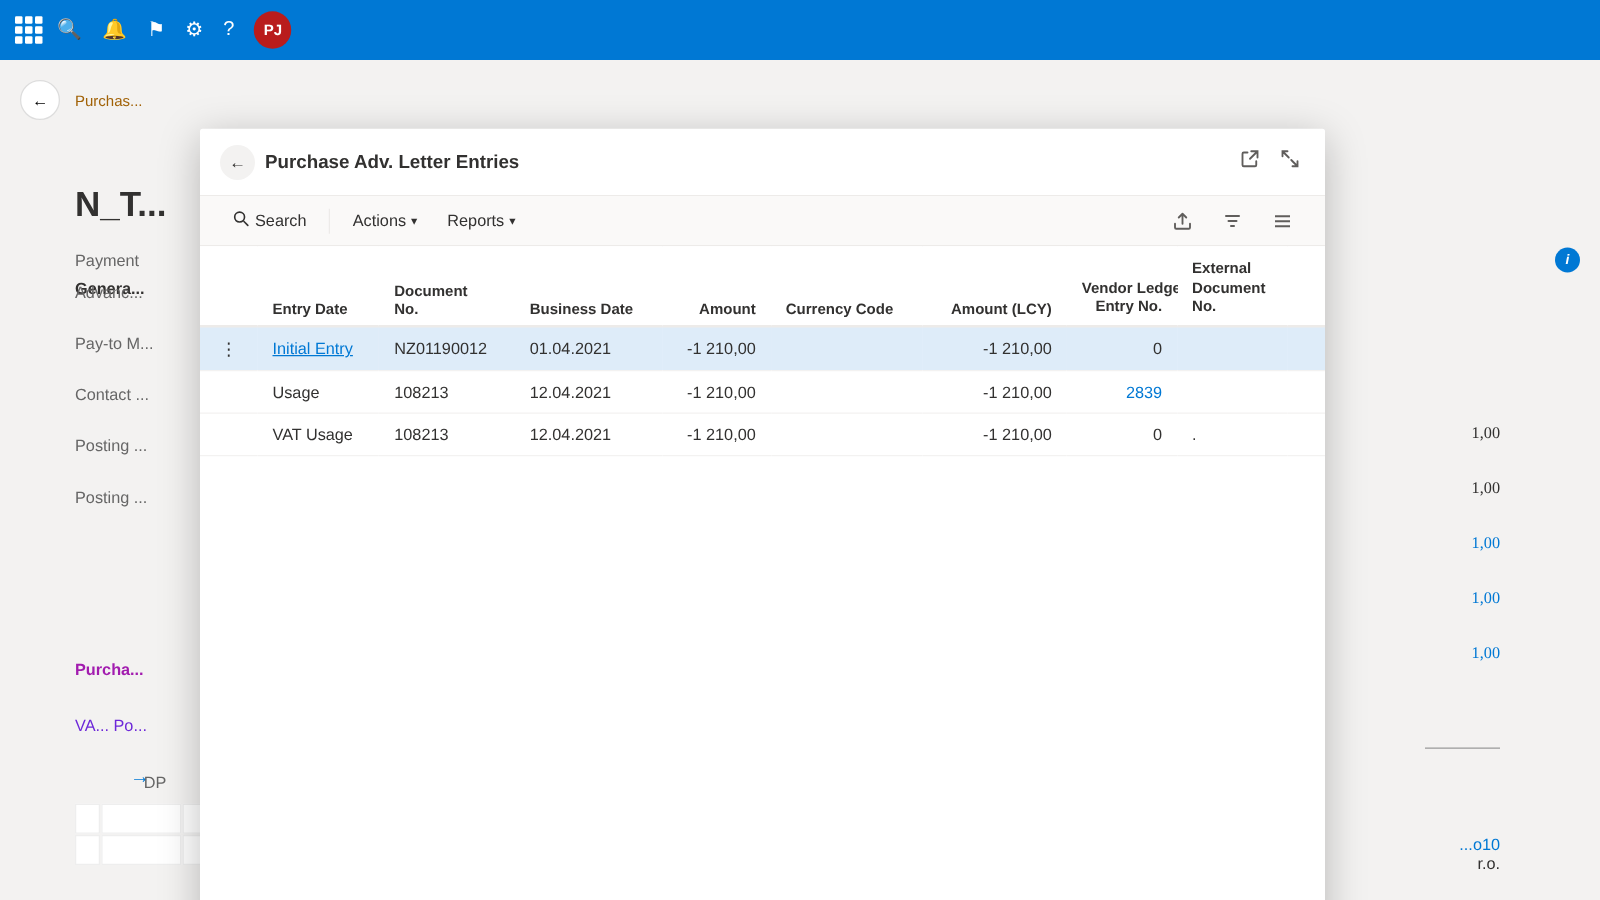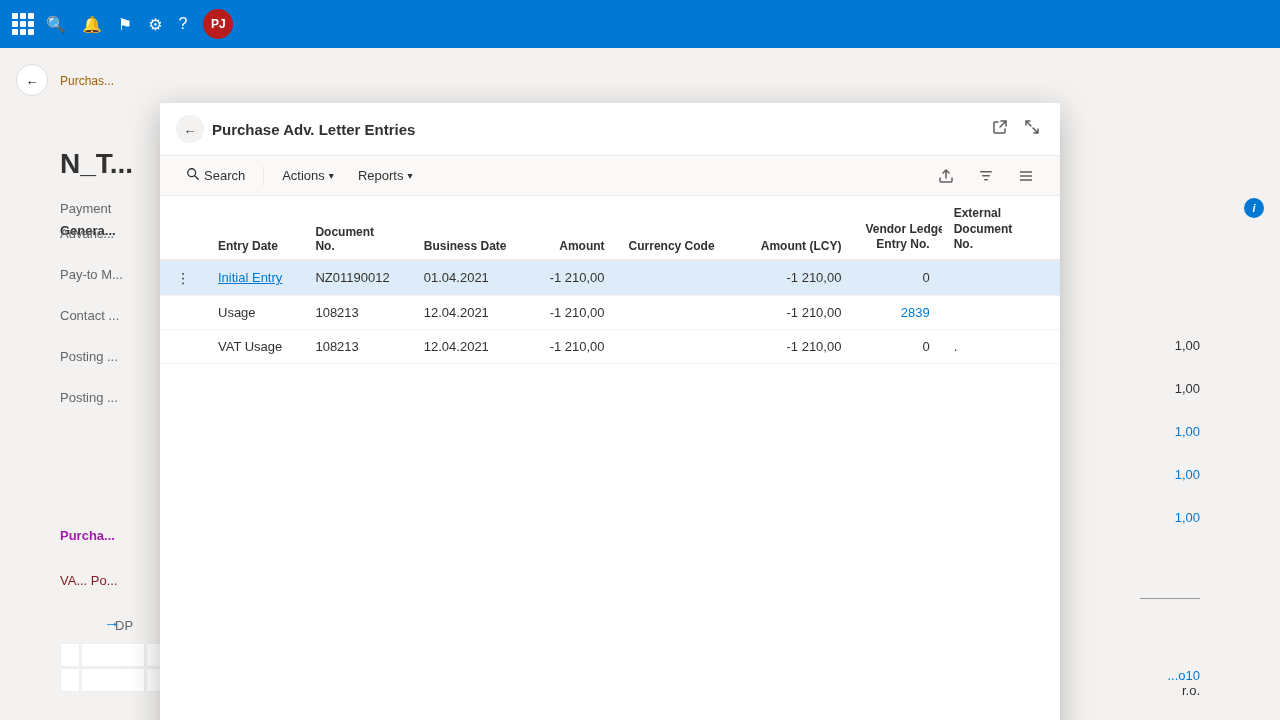--- a/index.html
+++ b/index.html
@@ -46,21 +46,21 @@
     .bg-page-title {
       position: absolute; left: 60px; top: 100px; font-size: 28px; font-weight: 600; color: #323130;
     }
     .bg-labels {
       position: absolute; left: 60px; top: 178px; display: flex; flex-direction: column; gap: 26px;
     }
     .bg-label { color: #666; font-size: 13px; }
     .bg-right-vals {
       position: absolute; right: 80px; top: 290px; display: flex; flex-direction: column; gap: 28px; text-align: right;
     }
-    .bg-val { color: #323130; font-size: 13px; }
+    .bg-val { color: #323130; font-size: 13px; font-family: Liberation Serif, serif; }
     .bg-val.teal { color: #0078d4; }
     .info-icon { position: absolute; right: 16px; top: 150px; width: 20px; height: 20px; border-radius: 50%; background: #0078d4; color: white; display: flex; align-items: center; justify-content: center; font-size: 11px; font-style: italic; font-weight: bold; }
     .bg-purchase-section {
       position: absolute; left: 60px; top: 480px; font-size: 13px; color: #a21caf; font-weight: 600;
     }
     .bg-nav-arrow { position: absolute; left: 104px; top: 565px; color: #0078d4; font-size: 16px; }
     .bg-right-bottom {
       position: absolute; right: 80px; top: 620px; font-size: 13px; color: #0078d4; text-align: right;
     }
     .bg-divider {
@@ -206,21 +206,21 @@
     <div class="info-icon">i</div>
     <div class="bg-right-vals">
       <span class="bg-val">1,00</span>
       <span class="bg-val">1,00</span>
       <span class="bg-val teal">1,00</span>
       <span class="bg-val teal">1,00</span>
       <span class="bg-val teal">1,00</span>
     </div>
     <div class="bg-divider"></div>
     <div class="bg-purchase-section">Purcha...</div>
-    <div style="position:absolute;left:60px;top:525px;color:#7f1d1d;font-size:13px;">VA... Po...</div>
+    <div style="position:absolute;left:60px;top:525px;color:#6d28d9;font-size:13px;">VA... Po...</div>
     <div class="bg-nav-arrow">→</div>
     <div style="position:absolute;left:115px;top:570px;color:#666;font-size:13px;">DP</div>
 
     <div style="position:absolute;left:60px;top:595px;">
       <div style="display:grid;grid-template-columns:20px 64px 64px;gap:1px;">
         <div style="height:24px;border:1px solid #eee;background:#fff;"></div>
         <div style="height:24px;border:1px solid #eee;background:#fff;"></div>
         <div style="height:24px;border:1px solid #eee;background:#fff;"></div>
         <div style="height:24px;border:1px solid #eee;background:#fff;"></div>
         <div style="height:24px;border:1px solid #eee;background:#fff;"></div>

